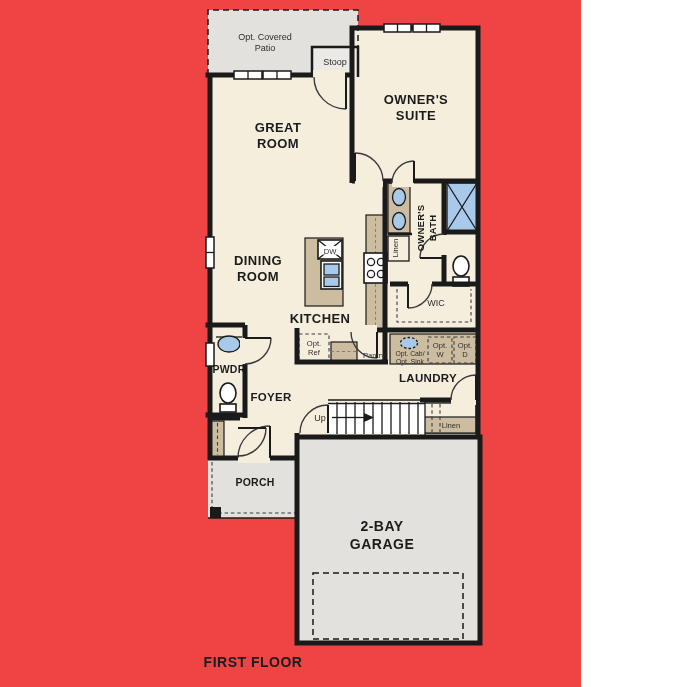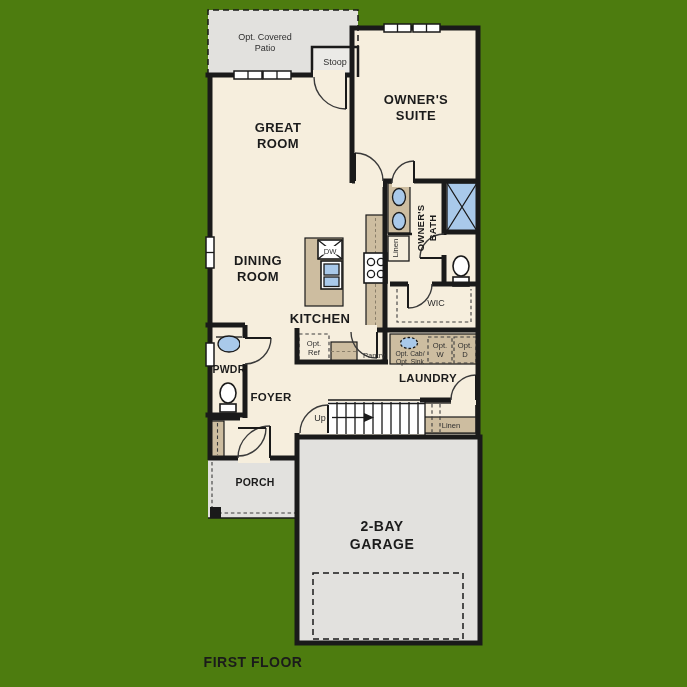--- a/index.html
+++ b/index.html
@@ -1,16 +1,16 @@
 <!DOCTYPE html>
 <html><head>
 <meta charset="utf-8">
 <style>
   html,body{margin:0;padding:0;background:#ffffff;}
-  .stage{position:relative;width:687px;height:687px;background:#4d7c0f;overflow:hidden;}
+  .stage{position:relative;width:581px;height:687px;background:#ef4444;overflow:hidden;}
   svg{display:block;}
   text{font-family:"Liberation Sans",sans-serif;fill:#1b1b1b;text-anchor:middle;}
   .big{font-size:13px;font-weight:bold;letter-spacing:.4px;}
   .big2{font-size:14px;font-weight:bold;letter-spacing:.5px;}
   .mid{font-size:11.5px;font-weight:bold;letter-spacing:.3px;}
   .sm{font-size:10.5px;font-weight:bold;letter-spacing:.2px;}
   .sm2{font-size:9.5px;font-weight:bold;letter-spacing:.2px;}
   .tiny{font-size:9px;fill:#2e2e2e;}
   .micro{font-size:7.6px;fill:#2e2e2e;}
   .nano{font-size:6.8px;fill:#2e2e2e;}

